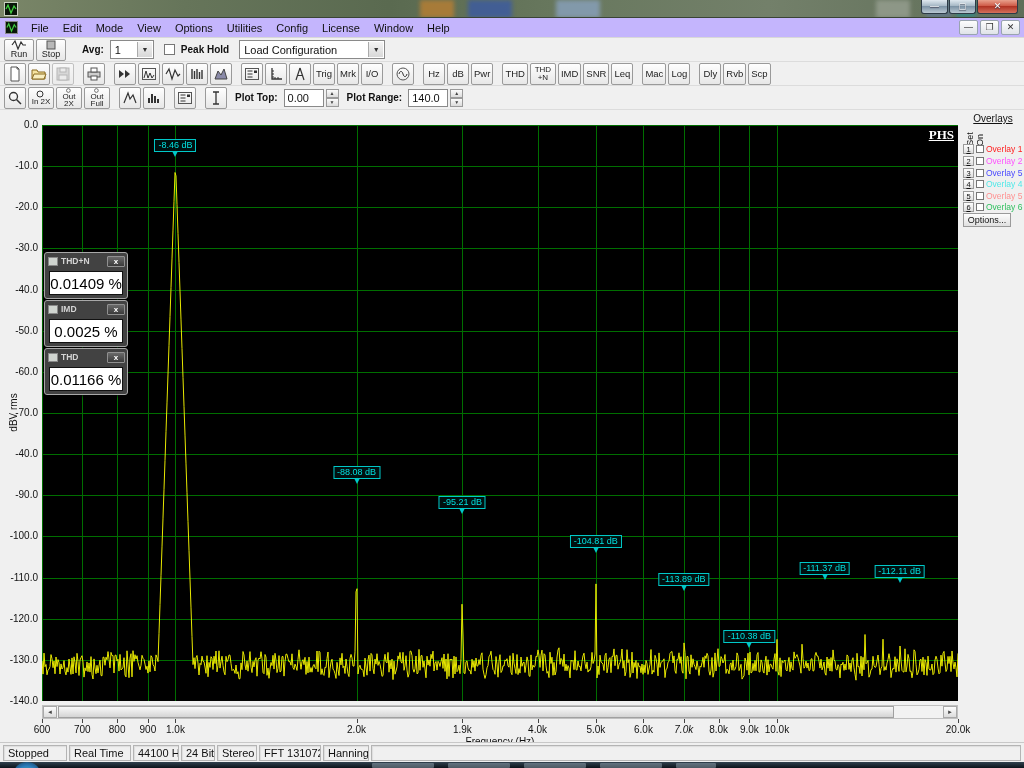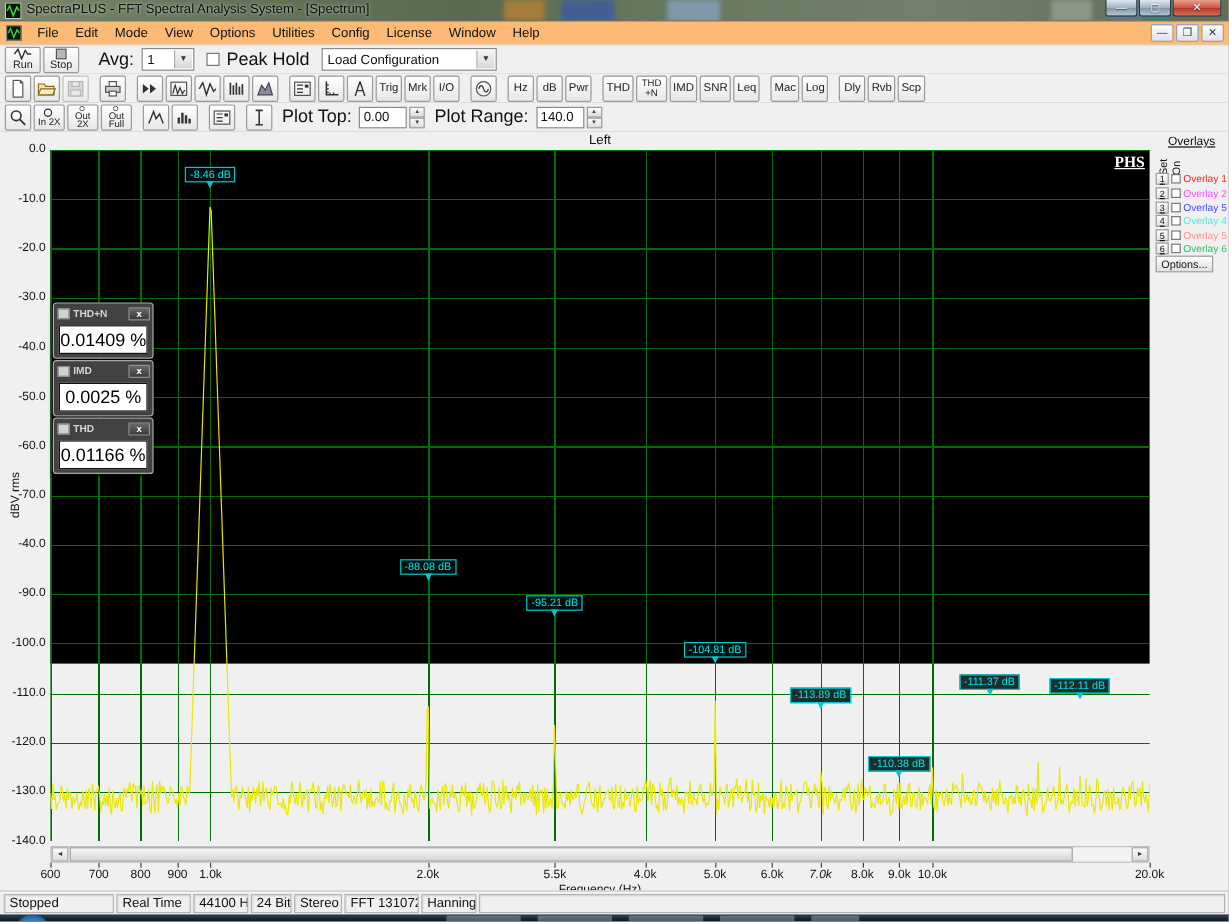--- a/index.html
+++ b/index.html
@@ -16,21 +16,21 @@
   #app-icon { position:absolute; left:4px; top:2px; width:14px; height:14px; background:#0a150a;
     border:1px solid #c8d0c0; }
   .winbtns { position:absolute; right:6px; top:0; display:flex; }
   .winbtn { width:27px; height:14px; border:1px solid #2d3a46; border-top:none;
     background:linear-gradient(#dfe8ef,#9fb2c0 50%,#7e94a6 50%,#b9c8d2);
     color:#fff; font-size:9px; line-height:12px; text-align:center;
     border-radius:0 0 3px 3px; margin-left:1px; text-shadow:0 1px 1px #334; }
   .winbtn.close { width:41px; background:linear-gradient(#e8a08c,#cc5340 50%,#b03424 50%,#d4705c); }
 
   
-  #menubar { position:absolute; left:0; top:18px; width:1024px; height:20px; background:#fdba74;
+  #menubar { position:absolute; left:0; top:18px; width:1024px; height:20px; background:#c4b5fd;
     border-bottom:1px solid #d8d8d8; display:flex; align-items:center; }
   #mdi-icon { width:13px; height:13px; background:#0a150a; border:1px solid #888; margin:0 6px 0 5px; }
   .menu-item { font-size:11px; color:#111; padding:3px 7px; }
   .mdi-ctrls { position:absolute; right:4px; top:2px; display:flex; gap:2px; }
   .mdibtn { width:19px; height:15px; background:linear-gradient(#fdfdfd,#dfe3e8); border:1px solid #99a4b0;
     border-radius:2px; font-size:9px; line-height:13px; text-align:center; color:#333; }
 
   
   .toolbar { position:absolute; left:0; width:1024px; height:24px; background:#f0f0f0;
     border-bottom:1px solid #dcdcdc; display:flex; align-items:center; padding-left:4px; gap:2px; }
@@ -38,38 +38,38 @@
   #toolbar-icons { top:62px; }
   #toolbar-zoom { top:86px; }
   .tb { height:22px; min-width:22px; background:linear-gradient(#fefefe,#e7e7e7);
     border:1px solid #9a9a9a; border-radius:2px; display:flex; flex-direction:column;
     align-items:center; justify-content:center; font-size:9px; color:#222; overflow:hidden; }
   .tb .lbl { font-size:9px; line-height:9px; }
   .tb.txt { font-size:9.5px; padding:0 2px; }
   .tb.two { width:26px; font-size:8px; line-height:7.5px; text-align:center; white-space:pre-line; }
   .tb.disabled { opacity:.55; }
   .sep { width:5px; }
-  .fieldlbl { font-size:15px; color:#111; margin:0 4px 0 6px; }
+  .fieldlbl { font-size:10px; color:#111; margin:0 4px 0 6px;font-weight:bold; }
   .combo { height:19px; background:#fff; border:1px solid #8a8a8a; display:flex; align-items:center;
     font-size:11px; padding-left:4px; position:relative; color:#111; }
   .combo .arrowbox { position:absolute; right:1px; top:1px; bottom:1px; width:15px;
     background:linear-gradient(#f4f4f4,#d8d8d8); border-left:1px solid #aaa; font-size:7px;
     display:flex; align-items:center; justify-content:center; color:#333; }
   .chk { width:11px; height:11px; background:#fff; border:1px solid #777; margin:0 4px 0 8px; }
   .spin { width:40px; height:18px; border:1px solid #8a8a8a; background:#fff; font-size:11px;
     padding:1px 3px; color:#111; }
   .spinner { width:13px; height:18px; display:flex; flex-direction:column; }
   .spinner div { flex:1; background:linear-gradient(#fbfbfb,#dcdcdc); border:1px solid #9a9a9a;
     font-size:5px; line-height:7px; text-align:center; color:#444; }
 
   
   #main { position:absolute; left:0; top:110px; width:1024px; height:632px; background:#f0f0f0; }
   #plot-title { position:absolute; left:42px; top:1px; width:916px; text-align:center;
     font-size:11px; color:#111; }
-  #plot-area { position:absolute; left:42px; top:15px; width:916px; height:428px; background:#000; }
+  #plot-area { position:absolute; left:42px; top:15px; width:916px; height:576px; background:#000; }
   #phs-label { position:absolute; right:4px; top:2px; color:#fff;
     font-family:"Liberation Serif", serif; font-weight:bold; font-size:13px; text-decoration:underline; z-index:4; }
   .peak-label { position:absolute; transform:translateX(-50%); border:1px solid #00c8c8; color:#00e0e0;
     background:rgba(0,18,18,.88); font-size:9px; line-height:11px; padding:0 3px; white-space:nowrap; z-index:3; }
   .peak-arrow { position:absolute; transform:translateX(-50%); width:0; height:0;
     border:3px solid transparent; border-top:6px solid #00c8c8; z-index:3; }
   .ytick { position:absolute; width:36px; text-align:right; font-size:10px; color:#111; left:2px; }
   #ylabel-rot { position:absolute; left:-12px; top:297px; width:50px; text-align:center; font-size:10px;
     color:#111; transform:rotate(-90deg); }
   .xtick { position:absolute; transform:translateX(-50%); font-size:10px; color:#111; top:614px; }
@@ -140,21 +140,20 @@
     <div class="wp-blob" style="left:468px;width:44px;background:#3858a8"></div>
     <div class="wp-blob" style="left:556px;width:44px;background:#8ba4c4"></div>
     <div class="wp-blob" style="left:876px;width:34px;background:#9aa294"></div>
     <div class="wp-blob" style="left:926px;width:26px;background:#607890"></div>
     <div class="wp-blob" style="left:956px;width:20px;background:#2e8888"></div>
     <div id="app-icon">
       <svg width="12" height="12" viewBox="0 0 12 12">
           <polyline points="1,6 3,2 6,10 9,3 11,6" fill="none" stroke="#40d040" stroke-width="1.3"></polyline>
         </svg>
     </div>
-    <div id="title-text">SpectraPLUS - FFT Spectral Analysis System - [Spectrum]</div>
     <div class="winbtns">
       <div class="winbtn">—</div>
       <div class="winbtn">▢</div>
       <div class="winbtn close">✕</div>
     </div>
   </div>
 
   <div id="menubar">
     <div id="mdi-icon">
       <svg width="11" height="11" viewBox="0 0 12 12">
@@ -366,21 +365,20 @@
       </div>
     <span class="fieldlbl">Plot Range:</span>
     <input class="spin" value="140.0" style="">
     <div class="spinner">
         <div>▲</div>
         <div>▼</div>
       </div>
   </div>
 
   <div id="main">
-    <div id="plot-title">Left</div>
 
     <div id="plot-area">
       <div id="spectrum-holder">
           <svg width="916" height="576" viewBox="0 0 916 576">
             <line x1="0" y1="0.5" x2="916" y2="0.5" stroke="#006e00" stroke-width="1" shape-rendering="crispEdges"></line>
             <line x1="0" y1="41.5" x2="916" y2="41.5" stroke="#006e00" stroke-width="1" shape-rendering="crispEdges"></line>
             <line x1="0" y1="82.5" x2="916" y2="82.5" stroke="#006e00" stroke-width="1" shape-rendering="crispEdges"></line>
             <line x1="0" y1="123.5" x2="916" y2="123.5" stroke="#006e00" stroke-width="1" shape-rendering="crispEdges"></line>
             <line x1="0" y1="165.5" x2="916" y2="165.5" stroke="#006e00" stroke-width="1" shape-rendering="crispEdges"></line>
             <line x1="0" y1="206.5" x2="916" y2="206.5" stroke="#006e00" stroke-width="1" shape-rendering="crispEdges"></line>
@@ -462,21 +460,21 @@
         <div class="xtick" style="left: 82.268px;">700</div>
         <div class="xtickmark" style="left: 117.15px;"></div>
         <div class="xtick" style="left: 117.15px;">800</div>
         <div class="xtickmark" style="left: 147.918px;"></div>
         <div class="xtick" style="left: 147.918px;">900</div>
         <div class="xtickmark" style="left: 175.44px;"></div>
         <div class="xtick" style="left: 175.44px;">1.0k</div>
         <div class="xtickmark" style="left: 356.508px;"></div>
         <div class="xtick" style="left: 356.508px;">2.0k</div>
         <div class="xtickmark" style="left: 462.425px;"></div>
-        <div class="xtick" style="left: 462.425px;">5.5k</div>
+        <div class="xtick" style="left: 462.425px;">1.9k</div>
         <div class="xtickmark" style="left: 537.575px;"></div>
         <div class="xtick" style="left: 537.575px;">4.0k</div>
         <div class="xtickmark" style="left: 595.865px;"></div>
         <div class="xtick" style="left: 595.865px;">5.0k</div>
         <div class="xtickmark" style="left: 643.492px;"></div>
         <div class="xtick" style="left: 643.492px;">6.0k</div>
         <div class="xtickmark" style="left: 683.76px;"></div>
         <div class="xtick" style="left: 683.76px; font-style: italic;">7.0k</div>
         <div class="xtickmark" style="left: 718.642px;"></div>
         <div class="xtick" style="left: 718.642px;">8.0k</div>
@@ -549,21 +547,21 @@
           <div class="meas-ico"></div>
           <span class="meas-title">THD</span>
           <div class="meas-x">x</div>
         </div>
         <div class="meas-val">0.01166 %</div>
       </div>
     </div>
   </div>
 
   <div id="statusbar">
-    <div class="seg" style="width:92px">Stopped</div>
+    <div class="seg" style="width:64px">Stopped</div>
     <div class="seg" style="width:62px">Real Time</div>
     <div class="seg" style="width:46px">44100 Hz</div>
     <div class="seg" style="width:34px">24 Bit</div>
     <div class="seg" style="width:40px">Stereo</div>
     <div class="seg" style="width:62px">FFT 131072 pts</div>
     <div class="seg" style="width:46px">Hanning</div>
     <div class="seg fill"></div>
   </div>
 
   <div id="taskbar">

